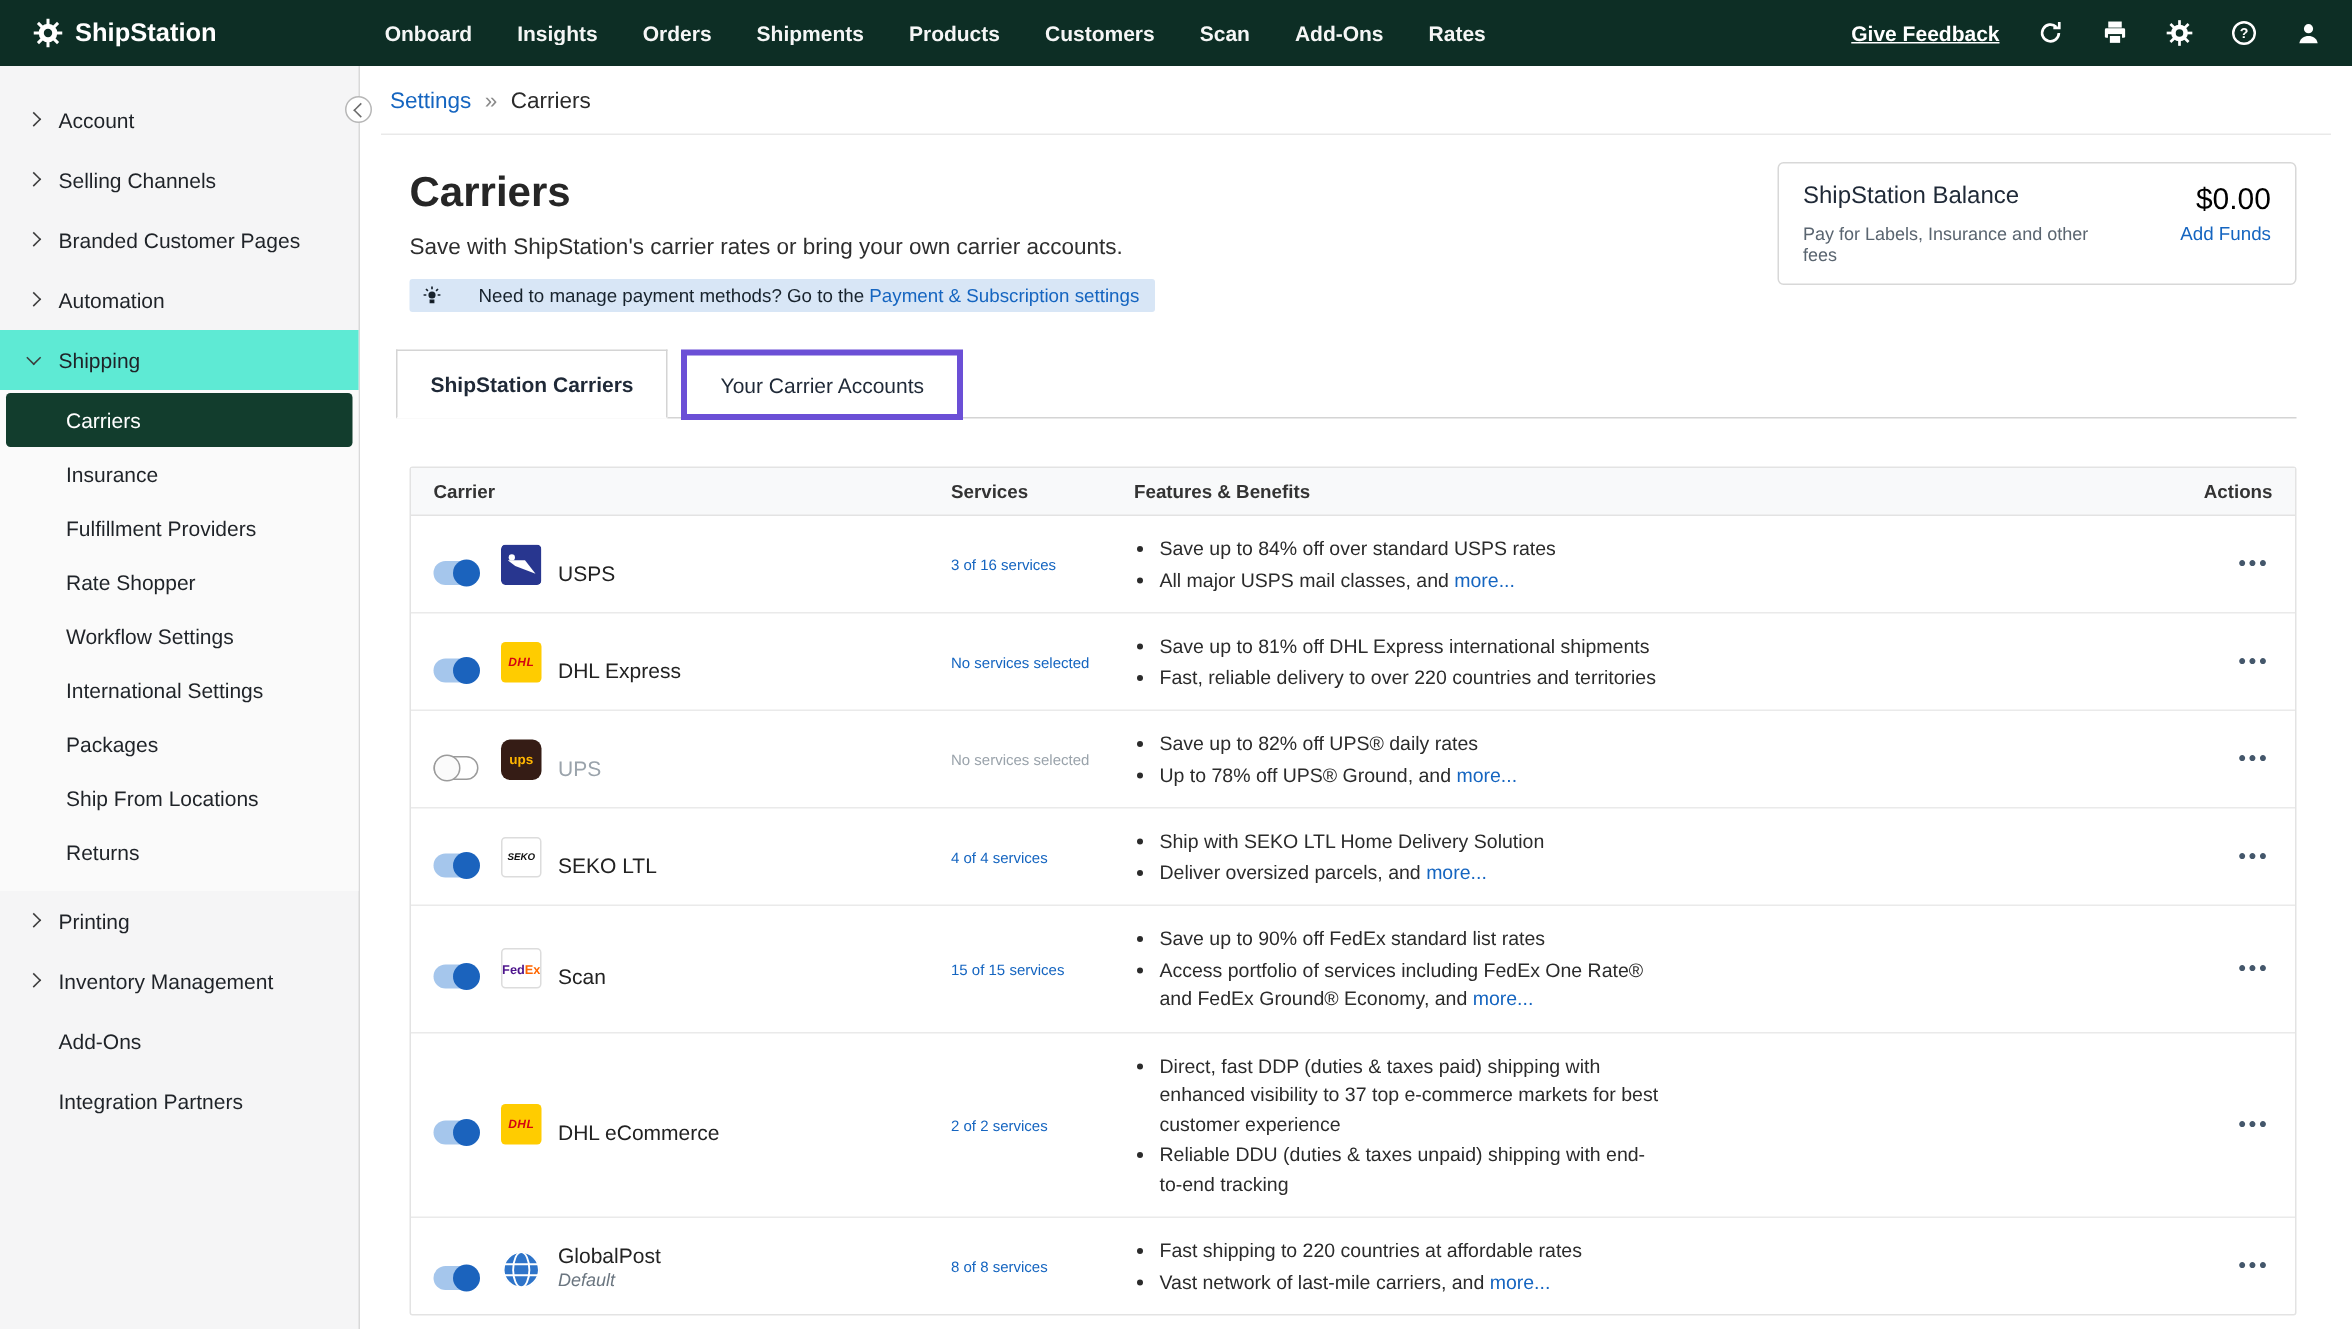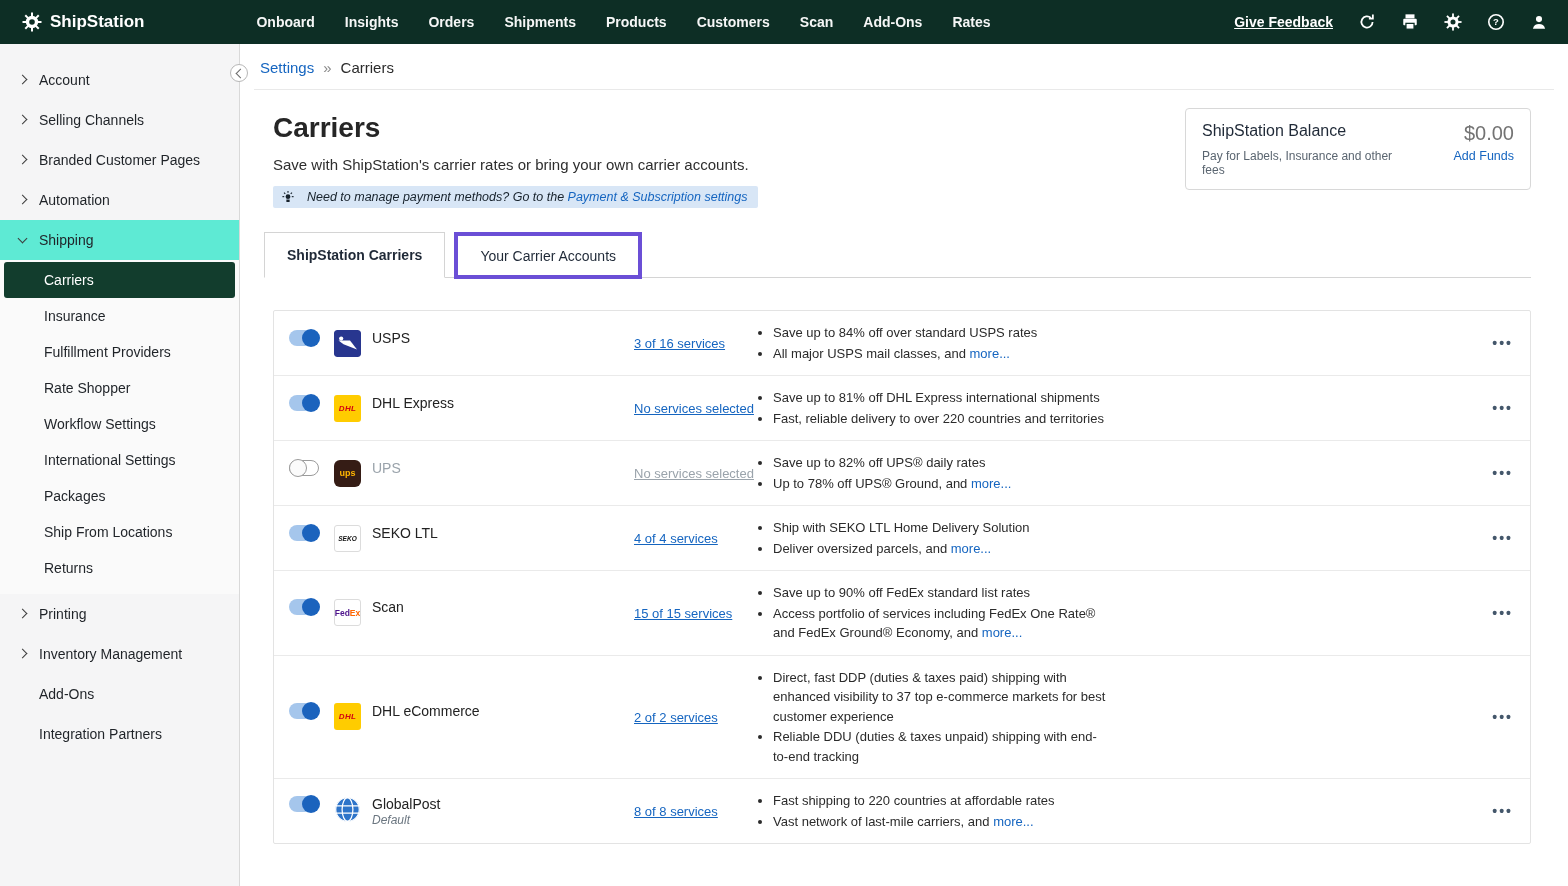--- a/index.html
+++ b/index.html
@@ -51,62 +51,62 @@
   main { flex: 1; background: #fff; overflow: hidden; }
   .bc-bar { margin: 0 14px; padding: 15px 6px 13px; border-bottom: 1px solid #e9e9e9; font-size: 15px; display: flex; gap: 9px; align-items: center; }
   .bc-link { color: #1565c0; }
   .bc-sep { color: #8a8a8a; }
   .bc-current { color: #2b2b2b; }
 
   .content { padding: 14px 37px 0 33px; }
   .head-row { display: flex; justify-content: space-between; align-items: flex-start; }
   .page-title { font-size: 28px; font-weight: 600; color: #262626; margin: 8px 0 12px; }
   .page-sub { font-size: 15px; color: #2e2e2e; margin-bottom: 13px; }
-  .banner { display: inline-flex; align-items: flex-end; gap: 12px; background: #d8e6f6; padding: 4px 10px 4px 8px; font-size: 12.5px; color: #17222c; border-radius: 2px; font-style: italic; }
+  .banner { display: inline-flex; align-items: flex-end; gap: 24px; background: #d8e6f6; padding: 4px 10px 4px 8px; font-size: 12.5px; color: #17222c; border-radius: 2px; }
   .banner a { color: #1565c0; }
 
   .balance-card {
     width: 346px; border: 1px solid #d8d8d8; border-radius: 4px; padding: 13px 16px 12px;
     display: grid; grid-template-columns: 1fr auto; row-gap: 4px; margin-top: 4px;
   }
   .balance-title { font-size: 16px; color: #1f2937; }
-  .balance-amount { font-size: 20px; color: #737373; text-align: right; }
+  .balance-amount { font-size: 20px; color: #000000; text-align: right; }
   .balance-sub { font-size: 12px; color: #5a6570; }
   .add-funds { font-size: 12.5px; color: #1565c0; text-align: right; margin-left: 44px; }
 
   
   .tabs { display: flex; align-items: stretch; height: 46px; margin-top: 24px; border-bottom: 1px solid #d4d4d4; position: relative; margin-left: -9px; }
   .tab { display: flex; align-items: center; padding: 0 22px; font-size: 14px; color: #1f2937; cursor: pointer; }
   .tab.active { background: #fff; border: 1px solid #d4d4d4; border-bottom: 1px solid #fff; margin-bottom: -1px; font-weight: 700; z-index: 1; }
   .tab-hl { border: 4px solid #6b4fd6; display: flex; align-items: stretch; margin-left: 9px; margin-bottom: -2px; z-index: 2; background: #fff; }
 
   
   .carrier-table { margin-top: 32px; border: 1px solid #e3e3e3; border-radius: 2px; }
   .thead, .trow { display: grid; grid-template-columns: 360px 122px 1fr 80px; align-items: center; }
   .thead { background: #f8f9fa; height: 32px; border-bottom: 1px solid #e3e3e3; font-size: 12.5px; font-weight: 700; color: #333; }
   .th1 { padding-left: 15px; }
   .th4 { text-align: right; padding-right: 15px; }
   .trow { padding: 11px 0; min-height: 64px; }
   .trow + .trow { border-top: 1px solid #eaeaea; }
-  .c-carrier { display: flex; align-items: flex-start; padding-left: 15px; }
+  .c-carrier { display: flex; align-items: flex-end; padding-left: 15px; }
   .toggle { width: 30px; height: 16px; border-radius: 9px; position: relative; display: inline-block; cursor: pointer; flex: 0 0 30px; margin-right: 15px; }
   .toggle[data-on="true"] { background: #a5c6ec; }
   .toggle[data-on="true"]::after { content: ""; position: absolute; right: -1px; top: -1px; width: 18px; height: 18px; border-radius: 50%; background: #1b63bd; }
   .toggle[data-on="false"] { background: #fff; border: 1.5px solid #9b9b9b; }
   .toggle[data-on="false"]::after { content: ""; position: absolute; left: -1px; top: -1.5px; width: 16px; height: 16px; border-radius: 50%; background: #fbfbfb; border: 1.5px solid #9b9b9b; }
   .logo { width: 27px; height: 27px; border-radius: 3px; display: flex; align-items: center; justify-content: center; flex: 0 0 27px; margin-right: 11px; font-weight: 700; overflow: hidden; }
   .logo.dhl { background: #ffcc00; color: #d40511; font-style: italic; font-size: 8px; letter-spacing: .3px; }
   .logo.ups { background: #351c15; color: #ffb500; font-size: 9px; border-radius: 6px; }
   .logo.seko { background: #fff; border: 1px solid #dcdcdc; color: #111; font-style: italic; font-size: 6.5px; font-weight: 800; }
   .logo.fedex { background: #fff; border: 1px solid #dcdcdc; font-size: 8.5px; font-weight: 800; }
   .logo.fedex .fed { color: #4d148c; } .logo.fedex .ex { color: #ff6600; }
   .cname { font-size: 14px; color: #222; display: block; }
   .csub { font-size: 12px; color: #6b7680; display: block; margin-top: 1px; font-style: italic; }
   .csub:empty { display: none; }
-  .svc-link { font-size: 13px; color: #1565c0; text-decoration: underline; }
+  .svc-link { font-size: 10px; color: #1565c0; }
   .trow[data-disabled="true"] .cname { color: #9aa3ab; }
   .trow[data-disabled="true"] .svc-link { color: #9aa3ab; cursor: default; }
   .c-features ul { list-style: disc; padding-left: 17px; max-width: 350px; font-size: 13px; color: #2b2b2b; line-height: 19.5px; }
   .c-features li { margin: 1px 0; }
   .more { color: #1565c0; }
   .c-actions { text-align: right; padding-right: 17px; }
   .dots { color: #44576b; font-size: 14px; letter-spacing: 2px; cursor: pointer; font-weight: 700; }
   .dots::before { content: "•••"; }
 </style>
 </head>
@@ -303,20 +303,26 @@
       </div>
 
       <div class="tabs">
         <div class="tab active">ShipStation Carriers</div>
         <div class="tab-hl">
           <div class="tab">Your Carrier Accounts</div>
         </div>
       </div>
 
       <div class="carrier-table">
+        <div class="thead">
+          <span class="th1">Carrier</span>
+          <span>Services</span>
+          <span>Features &amp; Benefits</span>
+          <span class="th4">Actions</span>
+        </div>
 
         <div class="trow" data-disabled="false">
           <div class="c-carrier">
             <span class="toggle" data-on="true"></span>
             <span class="logo">
               <svg viewBox="0 0 27 27" width="27" height="27">
                   <rect width="27" height="27" rx="3" fill="#28368f"></rect>
                   <circle cx="7.2" cy="8.6" r="2.1" fill="#fff"></circle>
                   <path d="M4.5 10.5h11.5l7 9-13.5-5.2z" fill="#fff"></path>
                 </svg>

